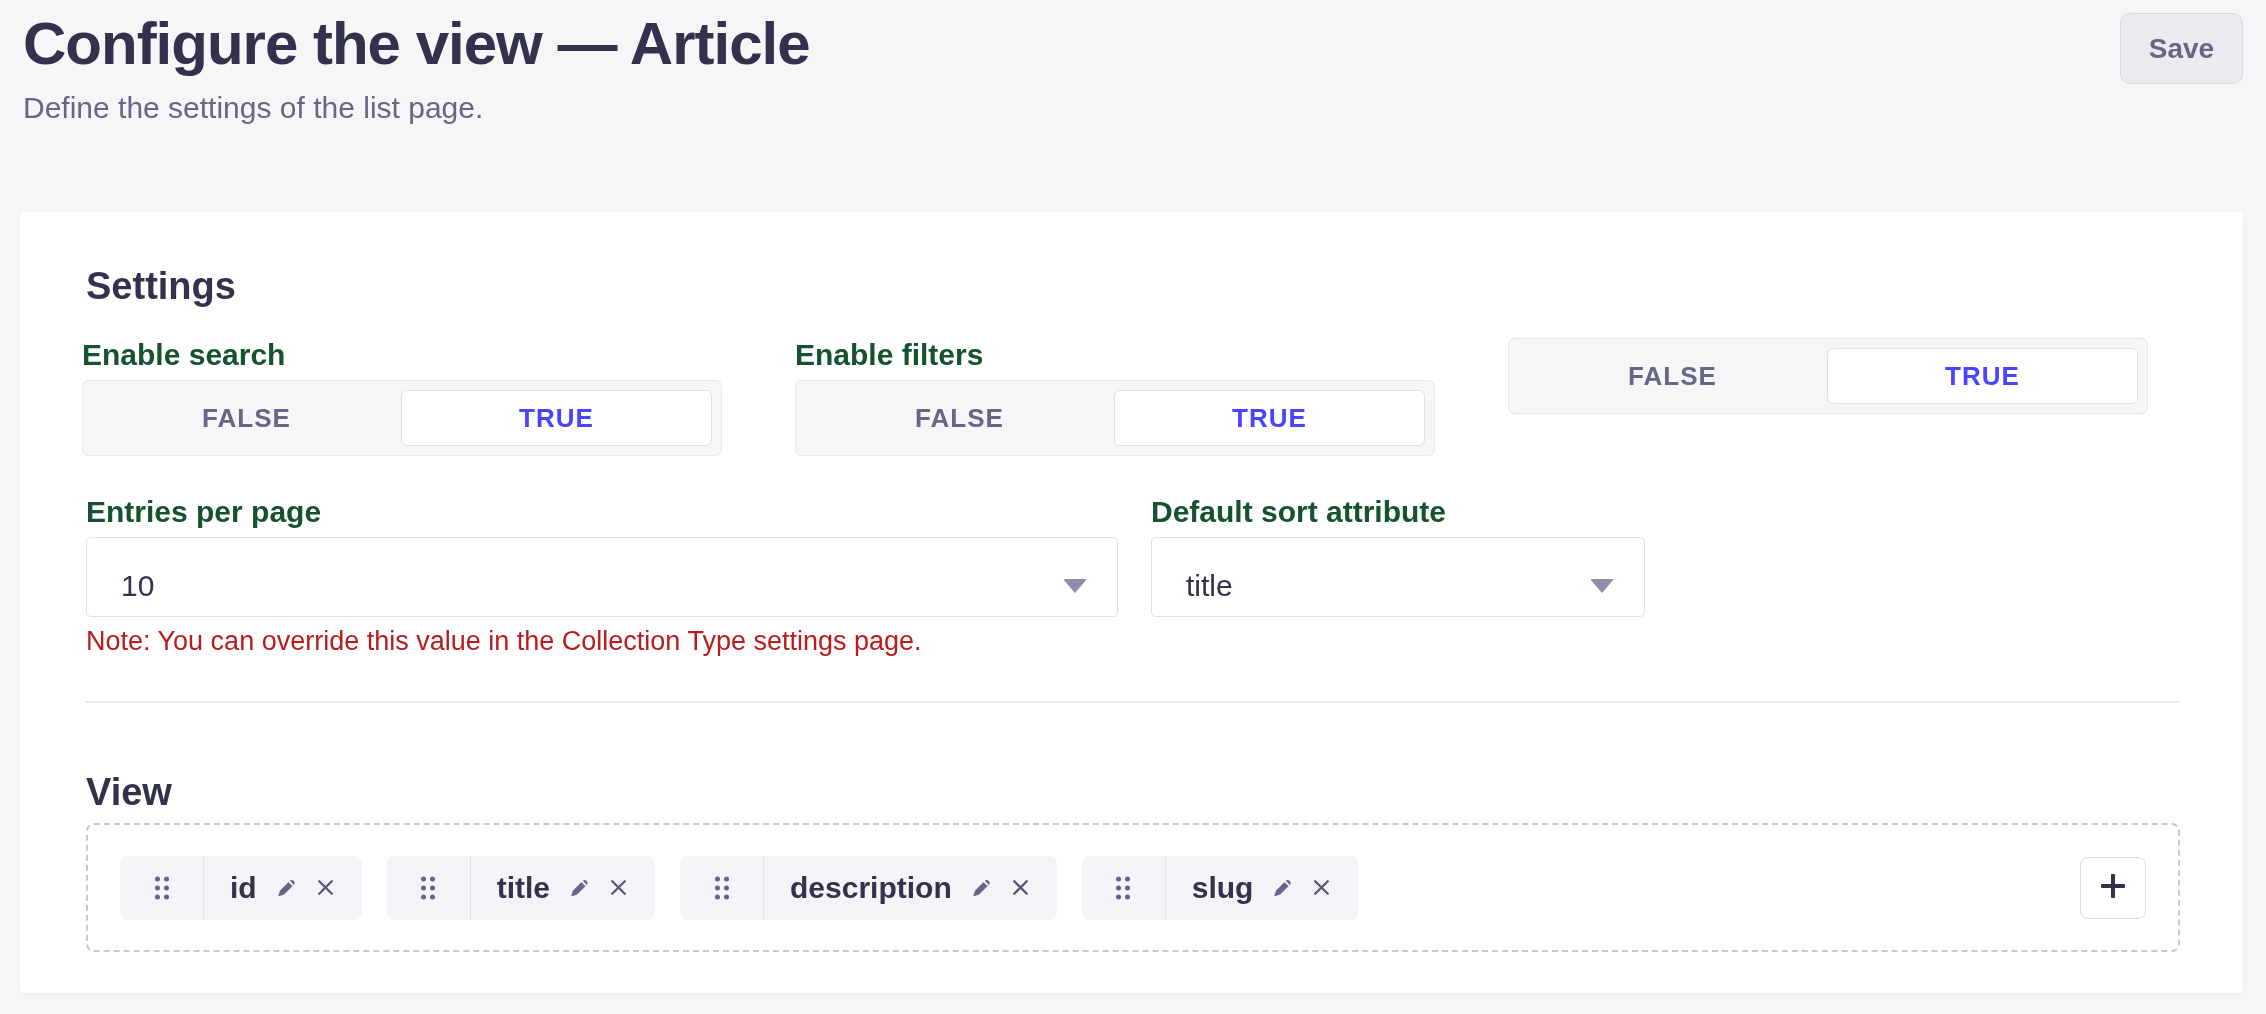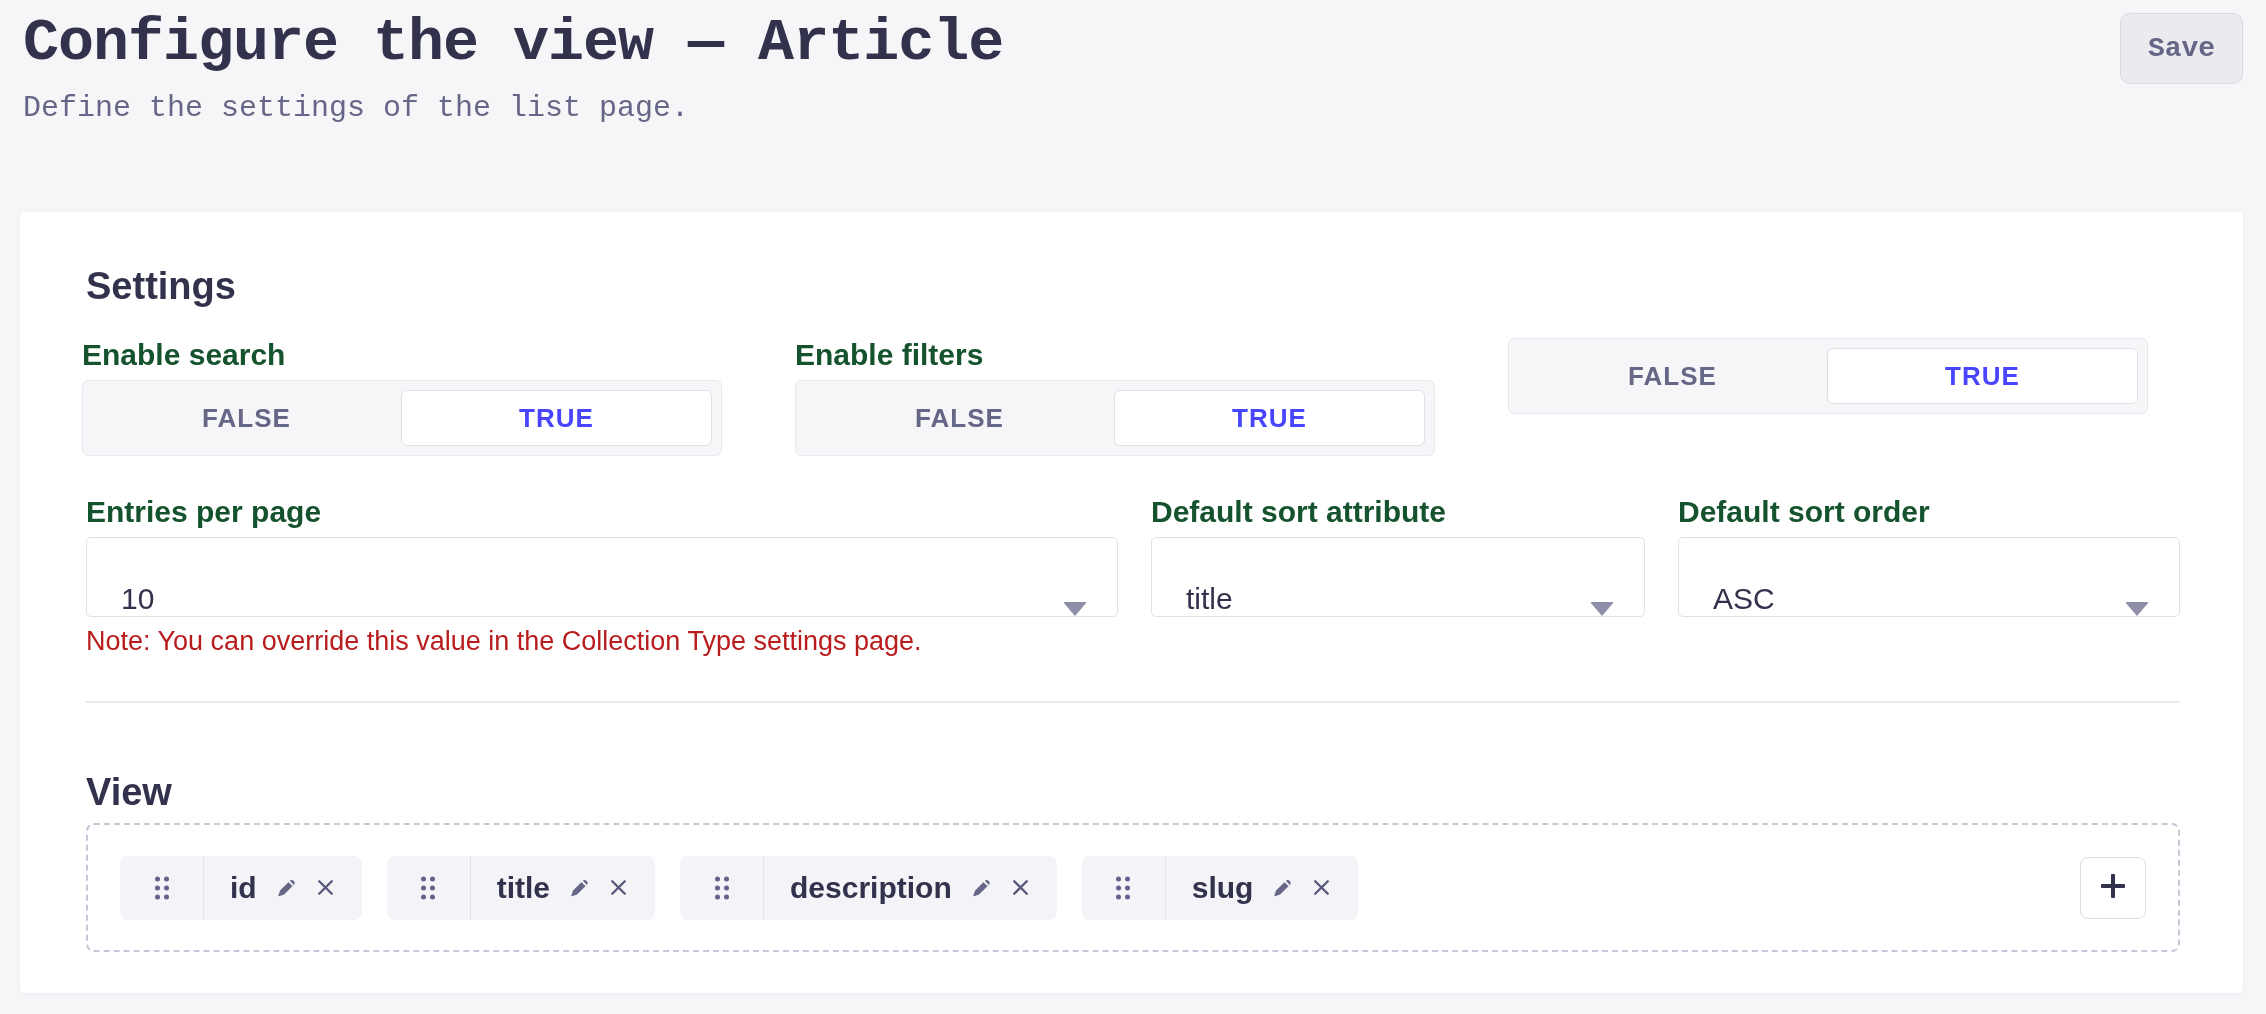--- a/index.html
+++ b/index.html
@@ -6,21 +6,21 @@
   html,body { width: 2266px; height: 1014px; }
   body {
     font-family: "Liberation Sans", "DejaVu Sans", sans-serif;
     background: #f6f6f9;
     color: #32324d;
     position: relative;
     overflow: hidden;
   }
 
   
-  .topbar { position: absolute; left: 23px; top: 10px; right: 23px; font-family: Liberation Mono, monospace; }
+  .topbar { position: absolute; left: 23px; top: 10px; right: 23px; }
   .page-title {
     font-size: 60px; font-weight: 700; letter-spacing: -1px;
     color: #32324d; line-height: 1.12;
   }
   .page-subtitle {
     margin-top: 14px; font-size: 30px; font-weight: 400; color: #666687;
   }
   .save-btn {
     position: absolute; top: 3px; right: 0;
     width: 123px; height: 71px;
@@ -62,21 +62,21 @@
     background: #ffffff; border: 1px solid #e0e0ea; color: #4945ff;
   }
 
   
   .selects-row {
     margin-top: 39px; width: 2094px;
     display: grid; grid-template-columns: 1032px 494px 502px; column-gap: 33px;
   }
   .select-box {
     height: 80px; background: #fff; border: 1px solid #e0e0ea; border-radius: 5px;
-    display: flex; align-items: flex-end; padding: 17px 30px 0 34px;
+    display: flex; align-items: center; padding: 17px 30px 0 34px;
     font-size: 30px; color: #32324d; cursor: pointer;
   }
   .caret { margin-left: auto; width: 0; height: 0;
     border-left: 12px solid transparent; border-right: 12px solid transparent;
     border-top: 14px solid #8e8ea9; border-radius: 2px; }
   .note { margin-top: 8px; font-size: 27px; color: #b91c1c; line-height: 1.2; }
 
   .divider { margin-top: 44px; border: none; border-top: 2px solid #eaeaef; width: 2094px; }
 
   
@@ -156,27 +156,20 @@
     </div>
 
     <div class="field">
       <span class="field-label">Default sort attribute</span>
       <div class="select-box">
         <span>title</span>
         <span class="caret"></span>
       </div>
     </div>
 
-    <div class="field">
-      <span class="field-label">Default sort order</span>
-      <div class="select-box">
-        <span>ASC</span>
-        <span class="caret"></span>
-      </div>
-    </div>
 
   </div>
 
   <p class="note">Note: You can override this value in the Collection Type settings page.</p>
 
   <hr class="divider">
 
   <h2 class="section-title view-title">View</h2>
 
   <div class="dropzone">

